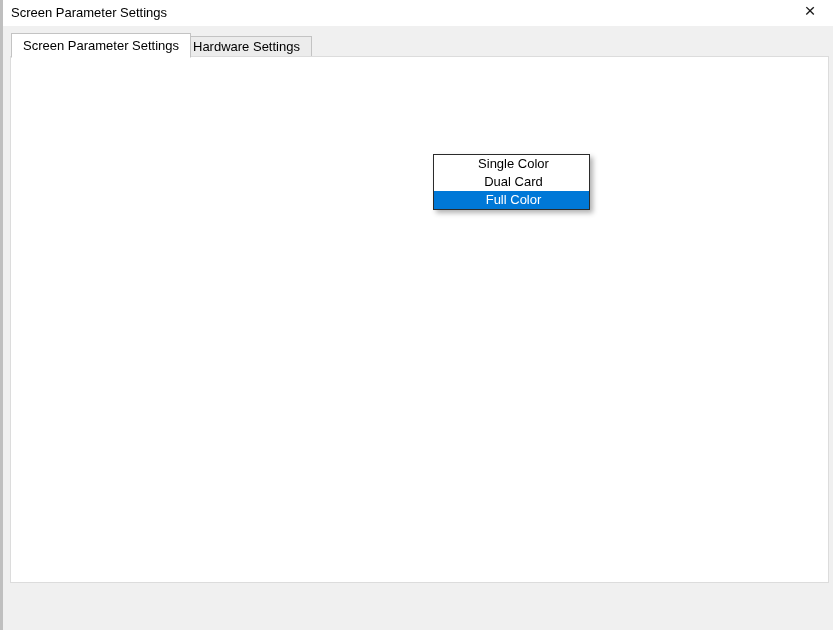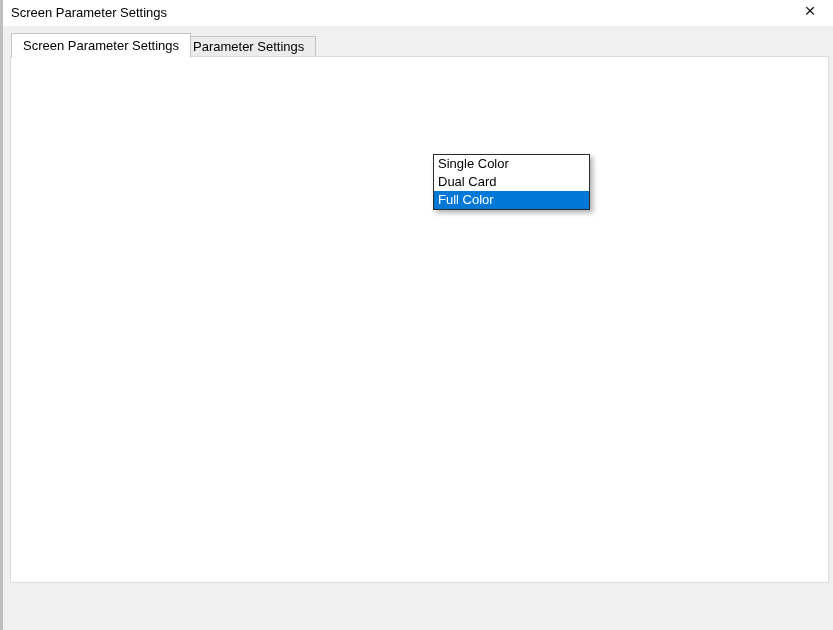--- a/index.html
+++ b/index.html
@@ -17,21 +17,21 @@
   .panel { position:absolute; background:#fff; border:1px solid #dcdcdc; }
   .panel.upper { left:18px; top:66px; width:784px; height:212px; }
   .panel.infobox { left:18px; top:288px; width:382px; height:260px; }
   .checkrow { position:absolute; left:30px; top:79px; display:flex; align-items:center; gap:6px; }
   .checkbox { width:13px; height:13px; border:1px solid #404040; background:#fff; display:inline-block; }
   .flabel { position:absolute; font-size:13px; color:#000; white-space:nowrap; }
   .combo { position:absolute; width:157px; height:24px; background:linear-gradient(#f4f4f4,#e3e3e3); border:1px solid #8a8a8a; display:flex; align-items:center; padding-left:6px; cursor:pointer; }
   .combo .chev { position:absolute; right:8px; top:8px; width:6px; height:6px; border:solid #505050; border-width:0 1.3px 1.3px 0; transform:rotate(45deg); }
   .combo.focused { background:#cce4f7; border:1px solid #0078d7; box-shadow:inset 0 0 0 1px #0078d7; }
   .droplist { position:absolute; left:430px; top:154px; width:157px; background:#fff; border:1px solid #2b2b2b; z-index:6; box-shadow:3px 3px 5px rgba(0,0,0,0.3); }
-  .dropitem { height:18px; line-height:18px; padding-left:4px; cursor:pointer; }
+  .dropitem { height:18px; line-height:18px; padding-left:4px; cursor:pointer;text-align:center; }
   .dropitem.selected { background:#0078d7; color:#fff; }
   .spinfield { position:absolute; width:138px; height:30px; background:#fff; border:1px solid #7a7a7a; line-height:28px; padding-left:6px; }
   .spinbtn { position:absolute; width:16px; height:14px; background:#e9e9e9; border:1px solid #acacac; display:flex; align-items:center; justify-content:center; cursor:pointer; }
   .tri-up { width:0; height:0; border-left:3.5px solid transparent; border-right:3.5px solid transparent; border-bottom:4.5px solid #404040; }
   .tri-down { width:0; height:0; border-left:3.5px solid transparent; border-right:3.5px solid transparent; border-top:4.5px solid #404040; }
   .infoline { position:absolute; left:10px; white-space:nowrap; font-size:13px; }
   .board { position:absolute; left:463px; top:296px; width:225px; height:168px; }
   .bottombar { position:absolute; left:0; top:583px; width:100%; height:47px; background:#f0f0f0; }
 </style>
 </head>
@@ -39,21 +39,21 @@
 
 <div class="dialog">
 
   <div class="titlebar">
     <span class="title">Screen Parameter Settings</span>
     <span class="close">×</span>
   </div>
 
   <div class="tabstrip">
     <div class="tab active">Screen Parameter Settings</div>
-    <div class="tab inactive">Parameter Settings</div>
+    <div class="tab inactive">Hardware Settings</div>
   </div>
 
   <div class="tabpage"></div>
 
   <div class="panel upper"></div>
 
   <div class="checkrow">
     <span class="checkbox"></span>
     <span>Use hardware settings</span>
   </div>

